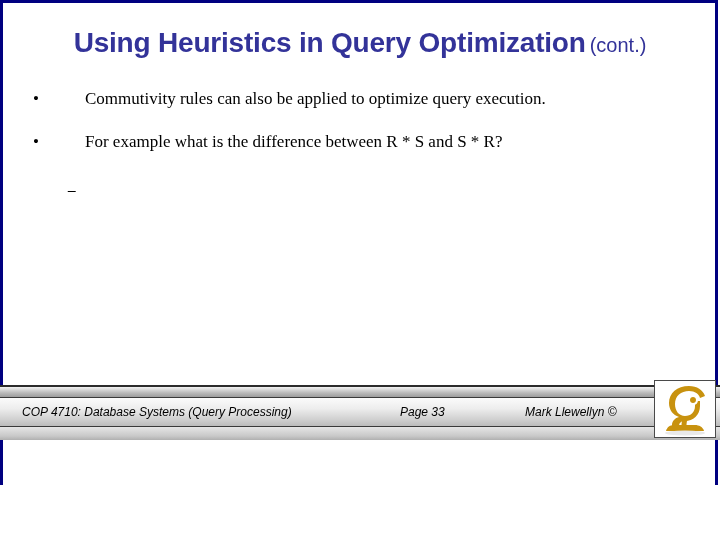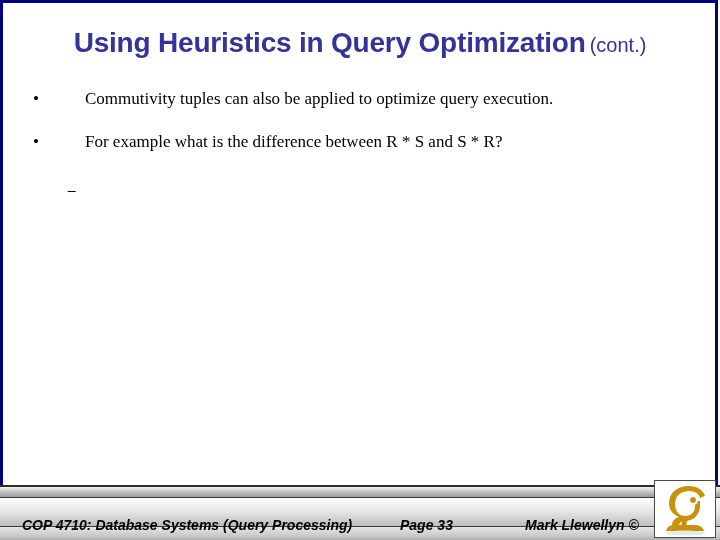--- a/index.html
+++ b/index.html
@@ -11,21 +11,21 @@
     width: 720px;
     height: 540px;
     overflow: hidden;
     font-family: "Liberation Serif", serif;
   }
 
   
   #slide {
     position: relative;
     width: 720px;
-    height: 540px;
+    height: 440px;
     background: #ffffff;
   }
 
   
   #slide-border {
     position: absolute;
     left: 0px;
     top: 0px;
     width: 718px;
     height: 485px;
@@ -137,26 +137,26 @@
   }
   #footer-band-bottom {
     position: absolute;
     left: 0; top: 42px;
     width: 720px; height: 13px;
     background: linear-gradient(to bottom, #e6e6e6 0%, #c8c8c8 70%, #b0b0b0 100%);
   }
   .footer-text {
     position: absolute;
     font-family: "Liberation Sans", sans-serif;
-    font-size: 14px;
-    font-weight: bold;
+    font-size: 12px;
+    font-weight: normal;
     font-style: italic;
     color: #000000;
     white-space: nowrap;
-    top: 32px;
+    top: 20px;
   }
   #footer-course { left: 22px; }
   #footer-page   { left: 400px; }
   #footer-author { left: 525px; }
 
   
   #logo-box {
     position: absolute;
     right: 4px;
     bottom: 2px;
@@ -177,21 +177,21 @@
   <div id="slide-border"></div>
 
   <div id="title-block">
     <span id="title-main">Using Heuristics in Query Optimization</span><span id="title-cont">(cont.)</span>
   </div>
 
   <div id="body-area">
 
     <div class="lvl1">
       <span class="marker">•</span>
-      <span class="btext">Commutivity tuples can also be applied to optimize query execution.</span>
+      <span class="btext">Commutivity rules can also be applied to optimize query execution.</span>
     </div>
 
     <div class="lvl1" style="margin-bottom:28px;">
       <span class="marker">•</span>
       <span class="btext">For example what is the difference between R * S and S * R?</span>
     </div>
 
     <div class="lvl2">
       <span class="marker">–</span>
     </div>

